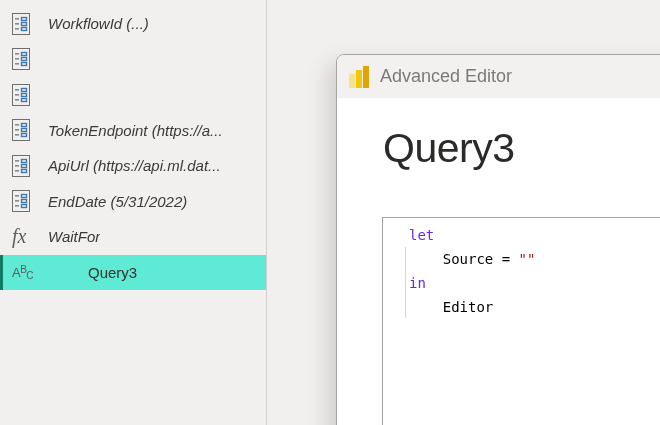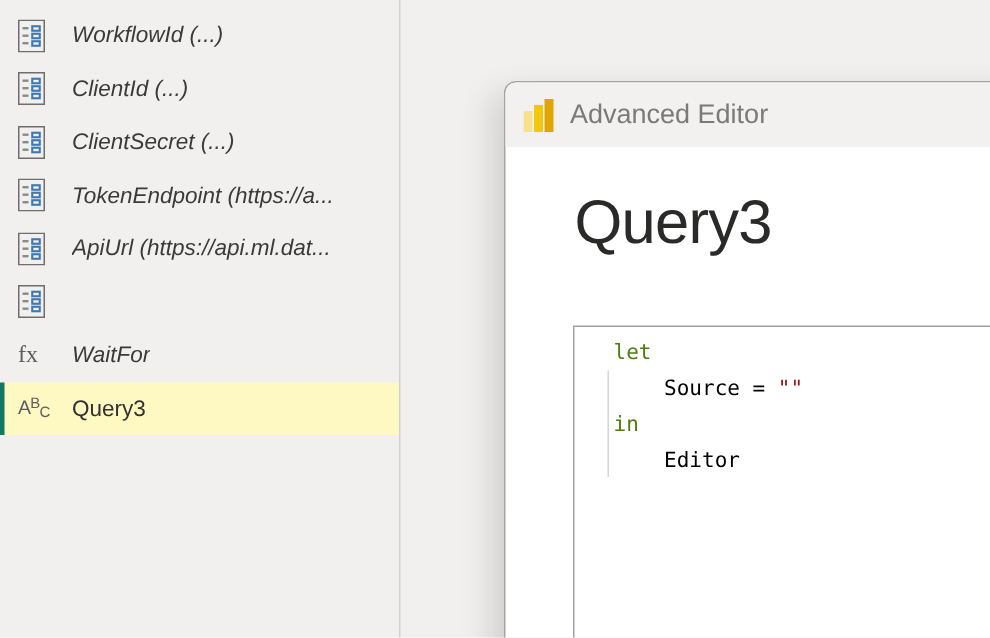--- a/index.html
+++ b/index.html
@@ -21,21 +21,21 @@
     background: #f1f0ee;
   }
   .q-row {
     position: relative;
     display: flex;
     align-items: center;
     height: 35.5px;
     padding-left: 12px;
     cursor: pointer;
   }
-  .q-row.selected { background: #fef9c3; }
+  .q-row.selected { background: #5eead4; gap: 40px; }
   .accent-bar {
     position: absolute;
     left: 0; top: 0; bottom: 0;
     width: 3px;
     background: #117a65;
   }
   .q-icon {
     width: 26px;
     flex: 0 0 26px;
     display: flex;
@@ -46,21 +46,22 @@
     margin-left: 10px;
     font-size: 15px;
     font-style: italic;
     color: #3b3a39;
     white-space: nowrap;
     overflow: hidden;
   }
   .q-row.selected .q-label { font-style: normal; color: #323130; }
   .fx-glyph {
     font-family: "Liberation Serif", serif;
-    font-size: 16px;
+    font-style: italic;
+    font-size: 20px;
     color: #5f5d5b;
   }
   .abc-glyph { color: #5f5d5b; white-space: nowrap; letter-spacing: -0.5px; }
   .abc-a { font-size: 13px; }
   .abc-b { font-size: 10px; position: relative; top: -4px; }
   .abc-c { font-size: 10px; position: relative; top: 2px; }
 
   
   .dialog {
     position: absolute;
@@ -98,21 +99,21 @@
     background: #ffffff;
     border: 1px solid #a3a1a0;
     padding: 5px 0 0 26px;
     font-family: "DejaVu Sans Mono", monospace;
     font-size: 14px;
     line-height: 24px;
     color: #000000;
     cursor: text;
   }
   .code-line { white-space: pre; }
-  .tok-keyword { color: #4d7c0f; }
+  .tok-keyword { color: #6d28d9; }
   .tok-string  { color: #a31515; }
   .indent-guide {
     position: absolute;
     left: 22px; top: 29px;
     width: 1px; height: 71px;
     background: #d6d6d6;
   }
 </style>
 </head>
 <body>
@@ -139,36 +140,34 @@
       <svg width="18" height="22" viewBox="0 0 18 22">
         <rect x="0.5" y="0.5" width="17" height="21" fill="none" stroke="#6e6e6e"></rect>
         <rect x="3" y="5" width="4" height="1.6" fill="#8a8a8a"></rect>
         <rect x="3" y="10" width="4" height="1.6" fill="#8a8a8a"></rect>
         <rect x="3" y="15" width="4" height="1.6" fill="#8a8a8a"></rect>
         <rect x="9.5" y="4.5" width="5" height="3" fill="none" stroke="#3e79b4" stroke-width="1.4"></rect>
         <rect x="9.5" y="9.5" width="5" height="3" fill="none" stroke="#3e79b4" stroke-width="1.4"></rect>
         <rect x="9.5" y="14.5" width="5" height="3" fill="none" stroke="#3e79b4" stroke-width="1.4"></rect>
       </svg>
     </span>
-    <span class="q-label">ClientId (...)</span>
-  </div>
-
-  <div class="q-row">
-    <span class="q-icon">
-      <svg width="18" height="22" viewBox="0 0 18 22">
-        <rect x="0.5" y="0.5" width="17" height="21" fill="none" stroke="#6e6e6e"></rect>
-        <rect x="3" y="5" width="4" height="1.6" fill="#8a8a8a"></rect>
-        <rect x="3" y="10" width="4" height="1.6" fill="#8a8a8a"></rect>
-        <rect x="3" y="15" width="4" height="1.6" fill="#8a8a8a"></rect>
-        <rect x="9.5" y="4.5" width="5" height="3" fill="none" stroke="#3e79b4" stroke-width="1.4"></rect>
-        <rect x="9.5" y="9.5" width="5" height="3" fill="none" stroke="#3e79b4" stroke-width="1.4"></rect>
-        <rect x="9.5" y="14.5" width="5" height="3" fill="none" stroke="#3e79b4" stroke-width="1.4"></rect>
-      </svg>
-    </span>
-    <span class="q-label">ClientSecret (...)</span>
+  </div>
+
+  <div class="q-row">
+    <span class="q-icon">
+      <svg width="18" height="22" viewBox="0 0 18 22">
+        <rect x="0.5" y="0.5" width="17" height="21" fill="none" stroke="#6e6e6e"></rect>
+        <rect x="3" y="5" width="4" height="1.6" fill="#8a8a8a"></rect>
+        <rect x="3" y="10" width="4" height="1.6" fill="#8a8a8a"></rect>
+        <rect x="3" y="15" width="4" height="1.6" fill="#8a8a8a"></rect>
+        <rect x="9.5" y="4.5" width="5" height="3" fill="none" stroke="#3e79b4" stroke-width="1.4"></rect>
+        <rect x="9.5" y="9.5" width="5" height="3" fill="none" stroke="#3e79b4" stroke-width="1.4"></rect>
+        <rect x="9.5" y="14.5" width="5" height="3" fill="none" stroke="#3e79b4" stroke-width="1.4"></rect>
+      </svg>
+    </span>
   </div>
 
   <div class="q-row">
     <span class="q-icon">
       <svg width="18" height="22" viewBox="0 0 18 22">
         <rect x="0.5" y="0.5" width="17" height="21" fill="none" stroke="#6e6e6e"></rect>
         <rect x="3" y="5" width="4" height="1.6" fill="#8a8a8a"></rect>
         <rect x="3" y="10" width="4" height="1.6" fill="#8a8a8a"></rect>
         <rect x="3" y="15" width="4" height="1.6" fill="#8a8a8a"></rect>
         <rect x="9.5" y="4.5" width="5" height="3" fill="none" stroke="#3e79b4" stroke-width="1.4"></rect>
@@ -200,20 +199,21 @@
       <svg width="18" height="22" viewBox="0 0 18 22">
         <rect x="0.5" y="0.5" width="17" height="21" fill="none" stroke="#6e6e6e"></rect>
         <rect x="3" y="5" width="4" height="1.6" fill="#8a8a8a"></rect>
         <rect x="3" y="10" width="4" height="1.6" fill="#8a8a8a"></rect>
         <rect x="3" y="15" width="4" height="1.6" fill="#8a8a8a"></rect>
         <rect x="9.5" y="4.5" width="5" height="3" fill="none" stroke="#3e79b4" stroke-width="1.4"></rect>
         <rect x="9.5" y="9.5" width="5" height="3" fill="none" stroke="#3e79b4" stroke-width="1.4"></rect>
         <rect x="9.5" y="14.5" width="5" height="3" fill="none" stroke="#3e79b4" stroke-width="1.4"></rect>
       </svg>
     </span>
+    <span class="q-label">EndDate (5/31/2022)</span>
   </div>
 
   <div class="q-row">
     <span class="q-icon">
       <span class="fx-glyph">fx</span>
     </span>
     <span class="q-label">WaitFor</span>
   </div>
 
   <div class="q-row selected">

